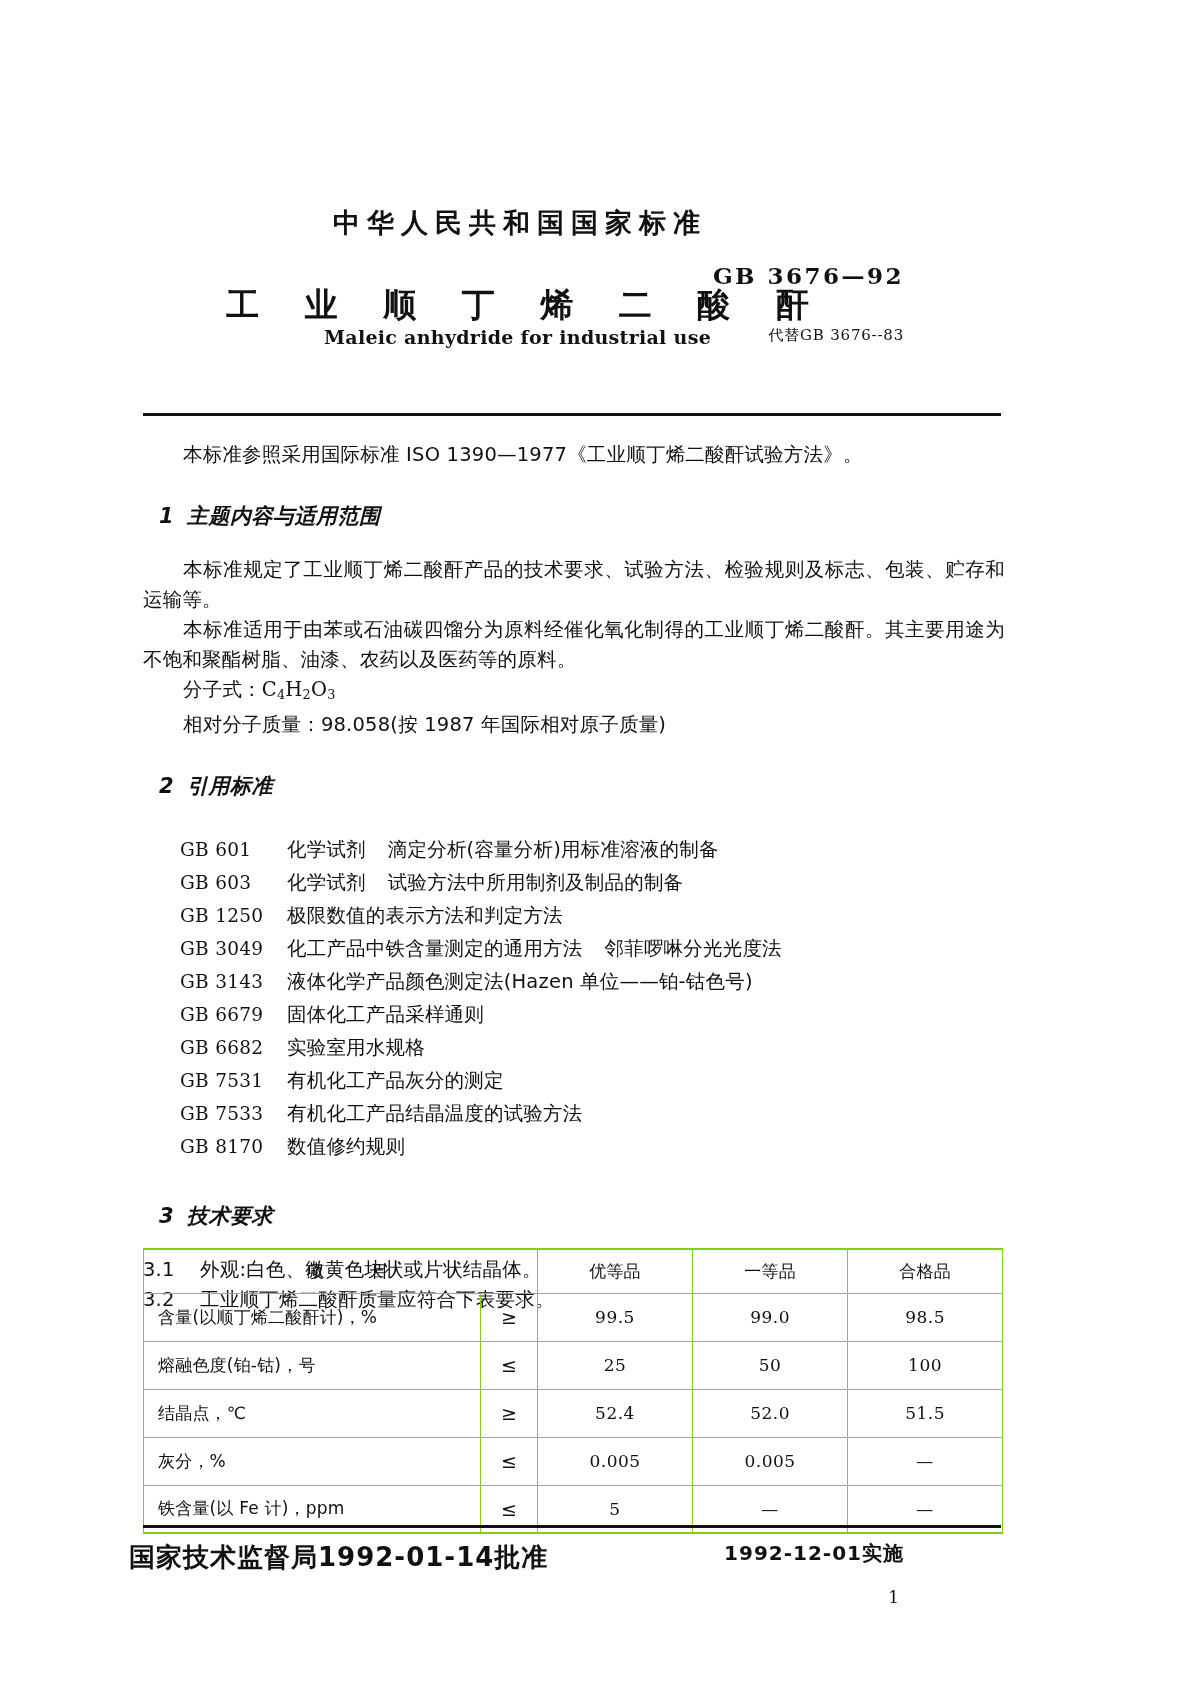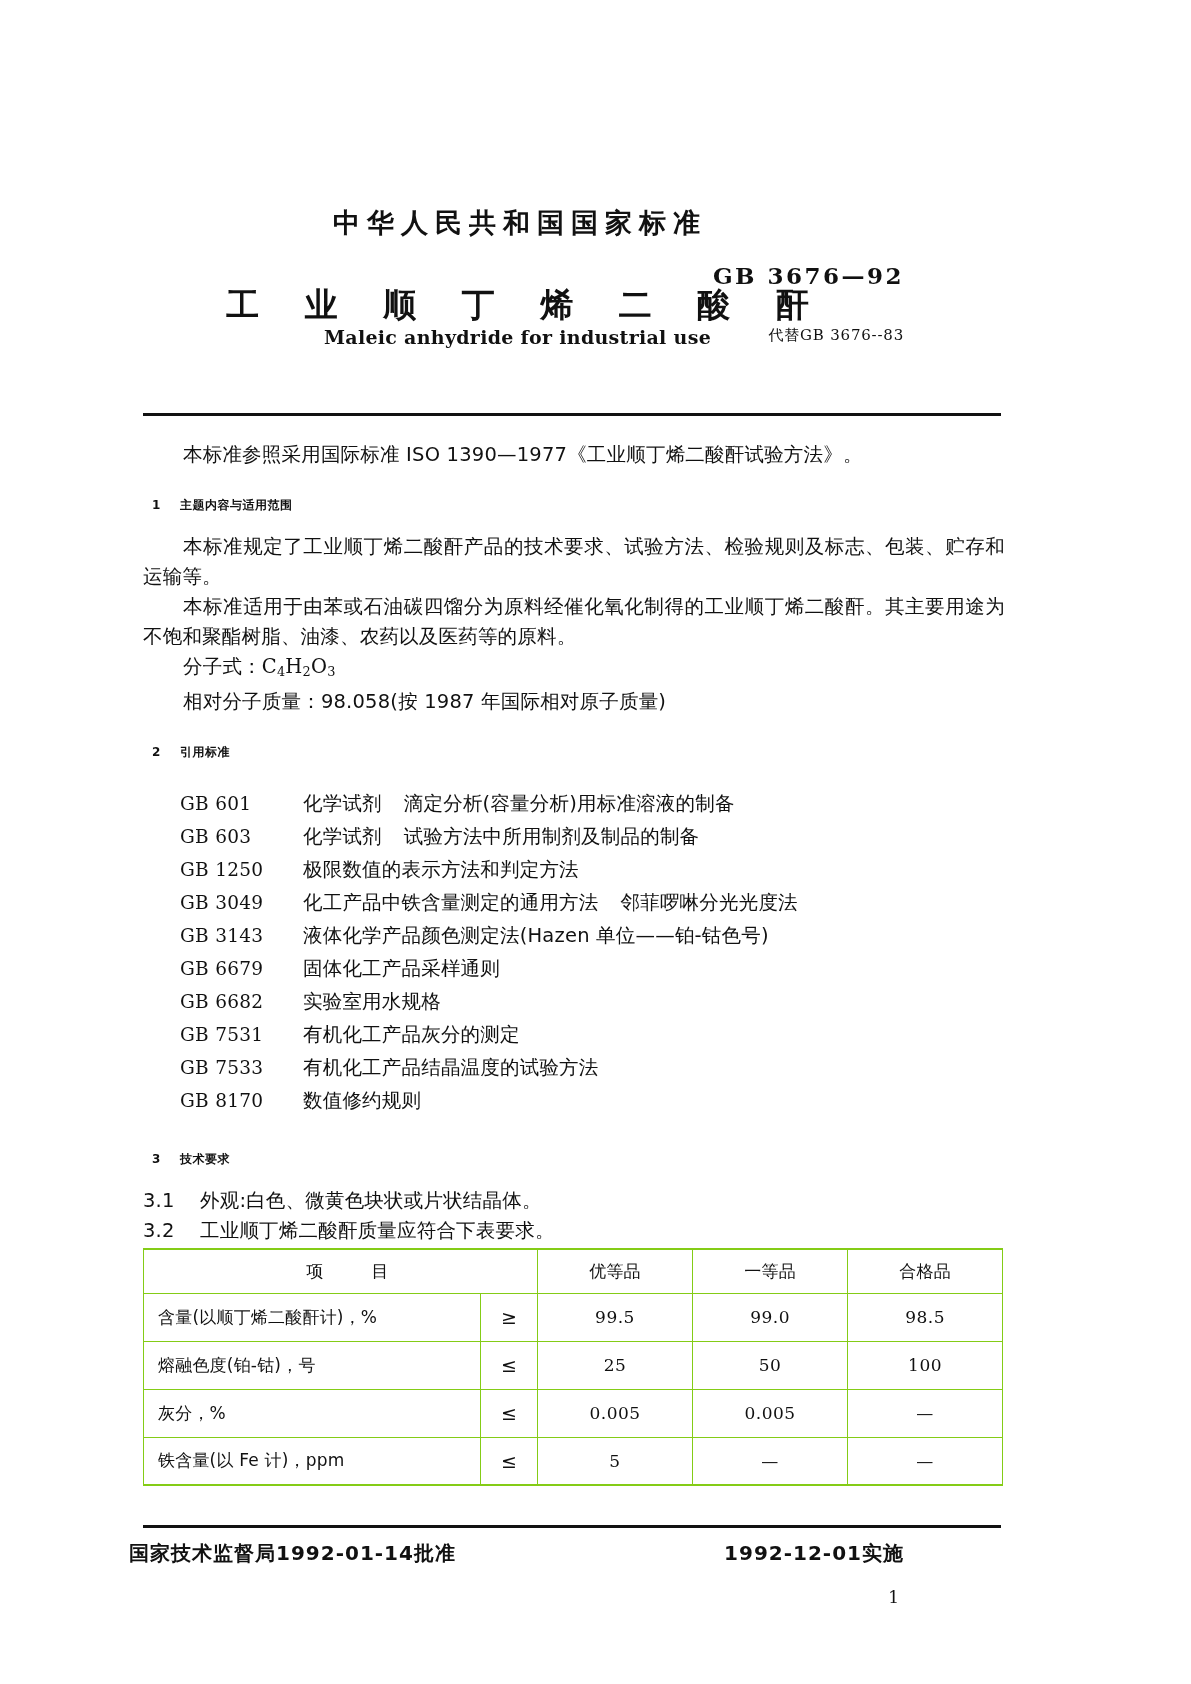--- a/index.html
+++ b/index.html
@@ -93,24 +93,25 @@
     text-align: justify;
     letter-spacing: 0.2px;
     margin: 0;
   }
   .indent2 { text-indent: 40px; }
   .gap-s { height: 12px; }
   .gap-m { height: 20px; }
   .gap-l { height: 27px; }
 
   .sec-head {
-    font-size: 12px;
-    font-weight: bold;
-    margin: 9px;
+    font-size: 21px;
+    font-weight: bold;
+    margin: 16px;
     letter-spacing: 0.5px;
+    font-style: italic;
   }
   .sec-head .num {
     display: inline-block;
     width: 28px;
     font-family: "DejaVu Sans", "Liberation Sans", sans-serif;
   }
 
   .sub-head {
     font-size: 19.5px;
     margin: 0;
@@ -123,21 +124,20 @@
     font-family: "DejaVu Sans", "Liberation Sans", sans-serif;
   }
 
   
   .ref-list { margin: 0; padding: 0; }
   .ref-row {
     display: flex;
     line-height: 33px;
     font-size: 19.5px;
     padding-left: 37px;
-    gap: 16px;
   }
   .ref-code {
     width: 107px;
     flex: 0 0 107px;
     font-family: "DejaVu Serif", "Liberation Serif", serif;
     font-size: 18.5px;
     letter-spacing: 0.3px;
   }
   .ref-name { flex: 1 1 auto; letter-spacing: 0.2px; }
   .ref-name .seg2 { margin-left: 22px; }
@@ -204,21 +204,21 @@
   .rule-bot {
     position: absolute;
     left: 143px; top: 1525px;
     width: 858px;
     height: 3px;
     background: #111;
   }
   .foot-left {
     position: absolute;
     left: 129px; top: 1540px;
-    font-size: 20px;
+    font-size: 26px;
     font-weight: bold;
     letter-spacing: 1px;
   }
   .foot-right {
     position: absolute;
     right: 185px; top: 1540px;
     font-size: 20px;
     font-weight: bold;
     letter-spacing: 1px;
     white-space: nowrap;
@@ -349,20 +349,27 @@
         <td class="c-val">98.5</td>
       </tr>
       <tr>
         <td class="c-item">熔融色度(铂-钴)，号</td>
         <td class="c-sym">≤</td>
         <td class="c-val">25</td>
         <td class="c-val">50</td>
         <td class="c-val">100</td>
       </tr>
       <tr>
+        <td class="c-item">结晶点，℃</td>
+        <td class="c-sym">≥</td>
+        <td class="c-val">52.4</td>
+        <td class="c-val">52.0</td>
+        <td class="c-val">51.5</td>
+      </tr>
+      <tr>
         <td class="c-item">灰分，%</td>
         <td class="c-sym">≤</td>
         <td class="c-val">0.005</td>
         <td class="c-val">0.005</td>
         <td class="c-val">—</td>
       </tr>
       <tr>
         <td class="c-item tbl-outer-bot">铁含量(以 Fe 计)，ppm</td>
         <td class="c-sym tbl-outer-bot">≤</td>
         <td class="c-val tbl-outer-bot">5</td>

